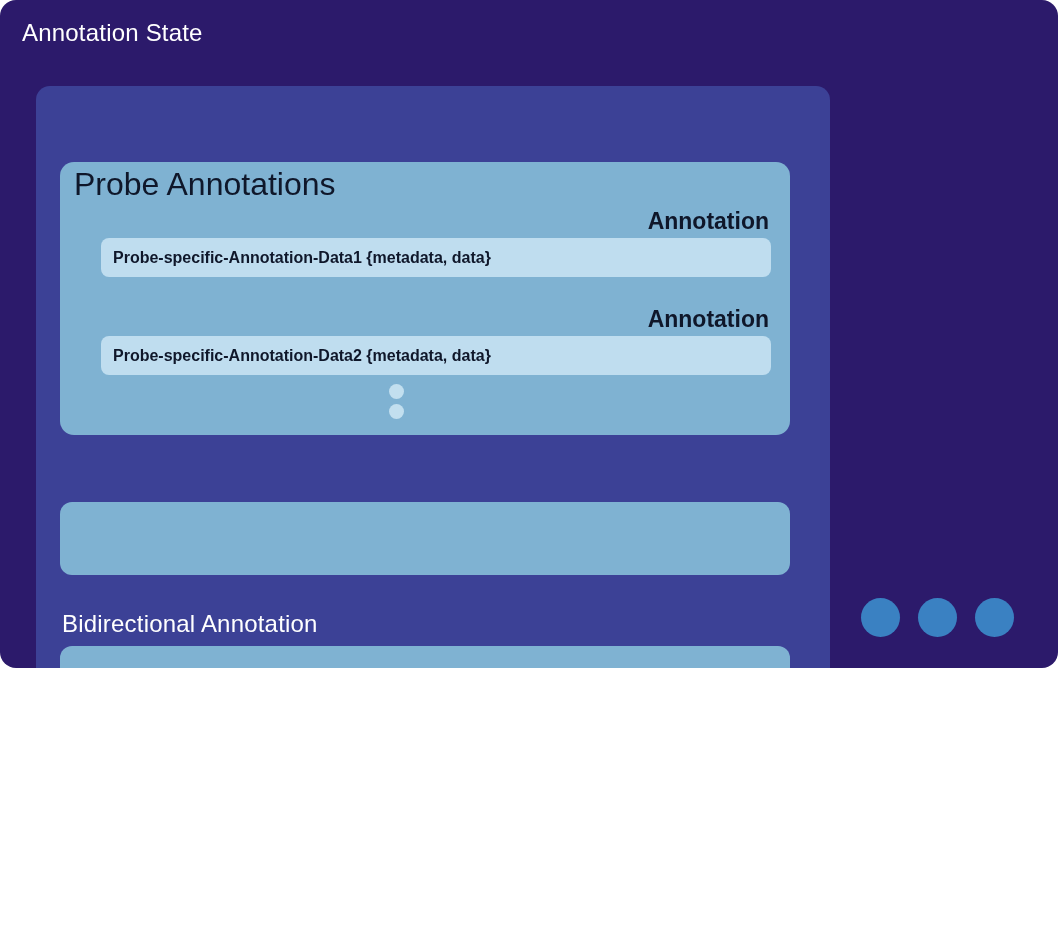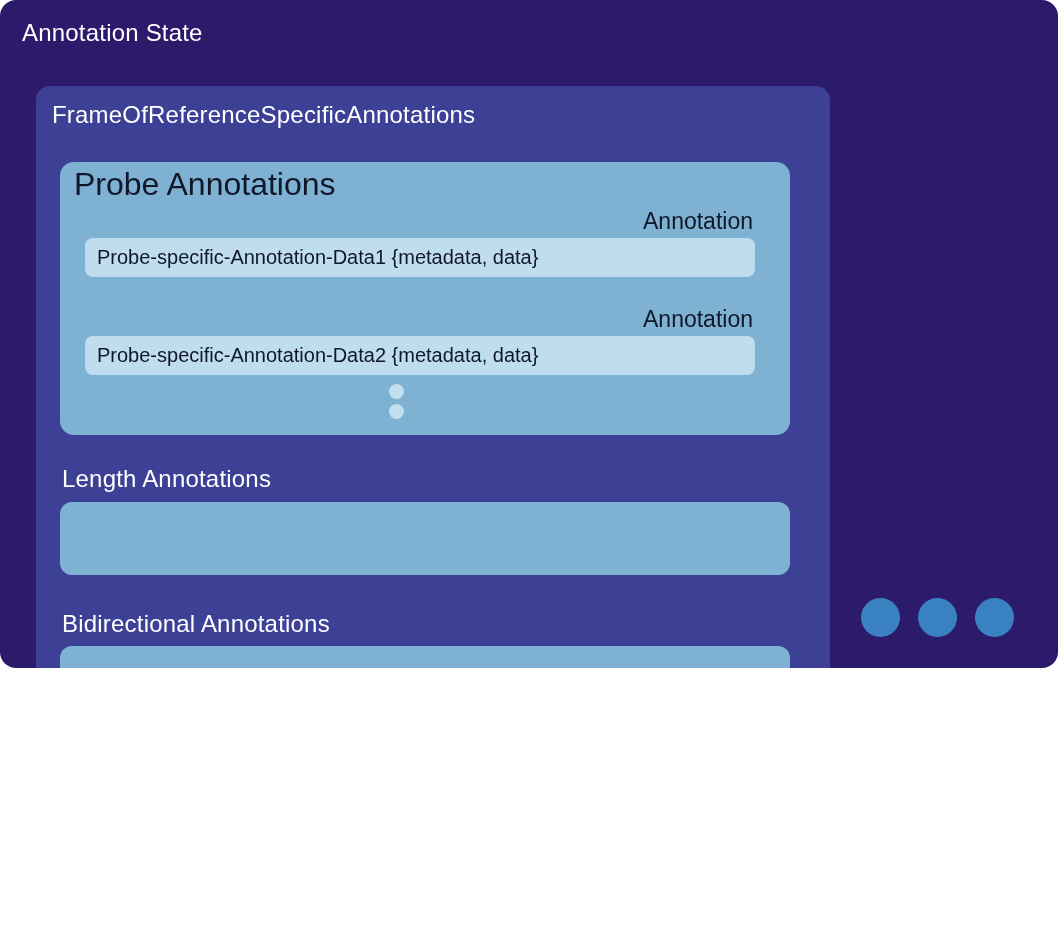--- a/index.html
+++ b/index.html
@@ -54,22 +54,23 @@
   }
   .probe-title {
     position: absolute;
     left: 14px; top: 7px;
     font-size: 32px;
     line-height: 30px;
     color: var(--text-dark, #0F172A);
   }
   .ann-group {
     position: absolute;
-    left: 25px;
+    left: 41px;
     width: 670px;
+    font-weight: bold;
   }
   .ann-group.g1 { top: 44px; }
   .ann-group.g2 { top: 142px; }
   .ann-label {
     height: 30px;
     line-height: 30px;
     margin-bottom: 2px;
     text-align: right;
     padding-right: 2px;
     font-size: 23px;
@@ -78,21 +79,21 @@
   .ann-data-box {
     height: 39px;
     background: var(--item-box-bg, #BFDDEF);
     border-radius: 8px;
     display: flex;
     align-items: center;
     padding: 0 12px;
     box-sizing: border-box;
   }
   .ann-data-text {
-    font-size: 20px;
+    font-size: 16px;
     color: var(--text-dark, #0F172A);
     white-space: nowrap;
   }
   .mini-dots {
     position: absolute;
     left: 329px; top: 222px;
     display: flex;
     flex-direction: column;
     gap: 5px;
   }
@@ -149,21 +150,20 @@
 </head>
 <body>
 
 <div class="canvas">
   <div class="outer">
 
     <div class="outer-title">Annotation State</div>
 
     <div class="inner">
 
-      <div class="inner-title">FrameOfReferenceSpecificAnnotations</div>
 
       <div class="probe-box">
         <div class="probe-title">Probe Annotations</div>
 
         <div class="ann-group g1">
           <div class="ann-label">Annotation</div>
           <div class="ann-data-box">
             <span class="ann-data-text">Probe-specific-Annotation-Data1 {metadata, data}</span>
           </div>
         </div>
@@ -174,24 +174,23 @@
             <span class="ann-data-text">Probe-specific-Annotation-Data2 {metadata, data}</span>
           </div>
         </div>
 
         <div class="mini-dots">
           <span class="dot"></span>
           <span class="dot"></span>
         </div>
       </div>
 
-      <div class="section-label label-length">Length Annotations</div>
       <div class="empty-box box-length"></div>
 
-      <div class="section-label label-bidir">Bidirectional Annotations</div>
+      <div class="section-label label-bidir">Bidirectional Annotation</div>
       <div class="empty-box box-bidir"></div>
 
       <div class="v-dots">
         <span class="dot"></span>
         <span class="dot"></span>
         <span class="dot"></span>
       </div>
 
     </div>
 

